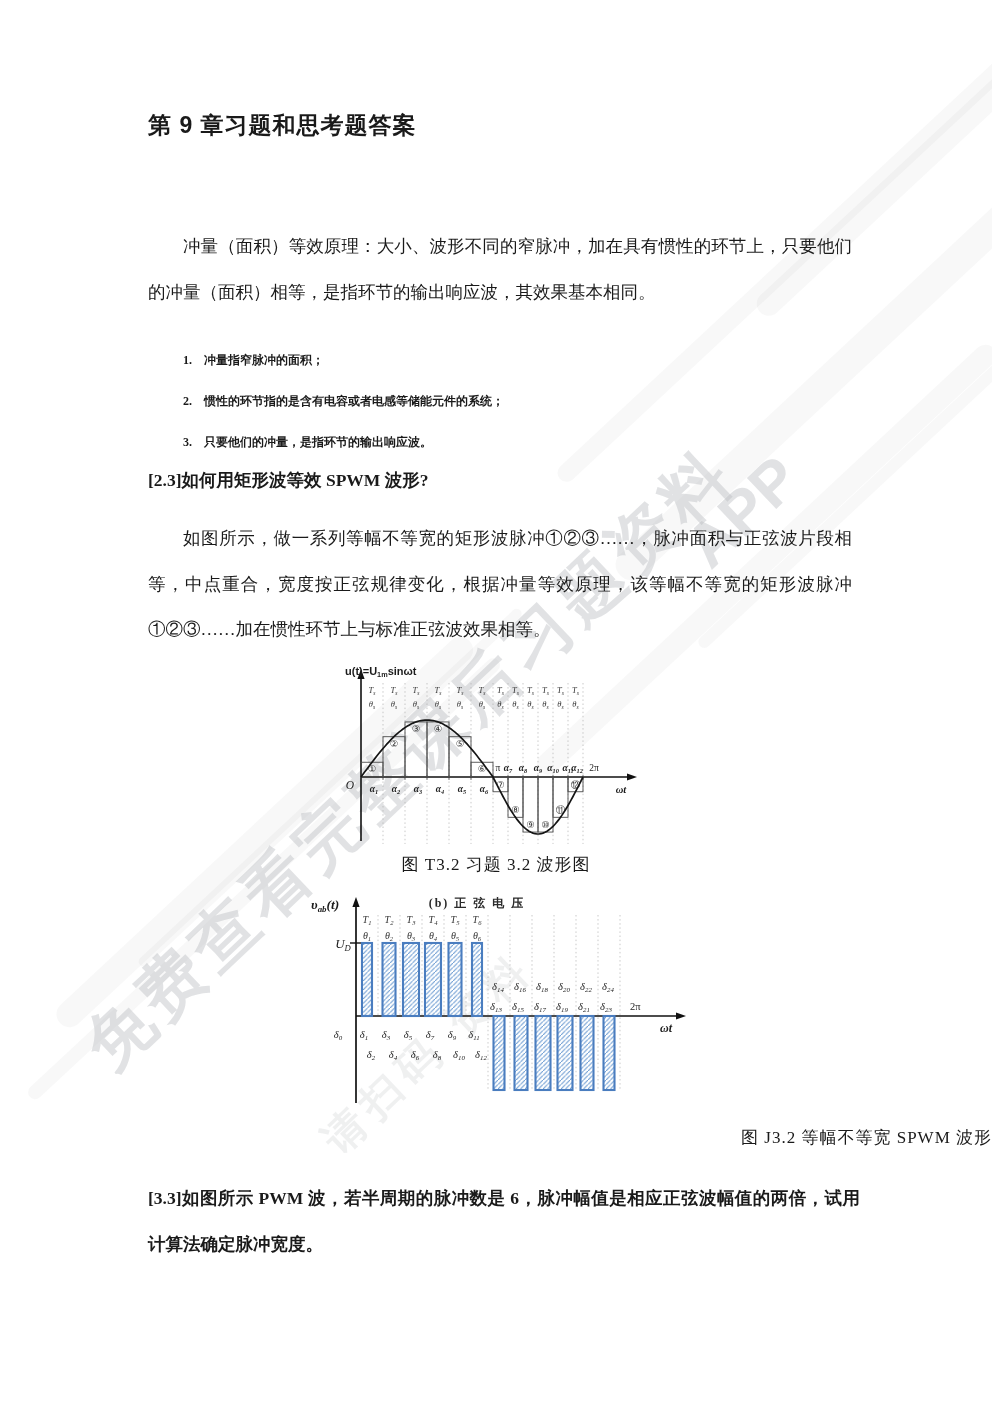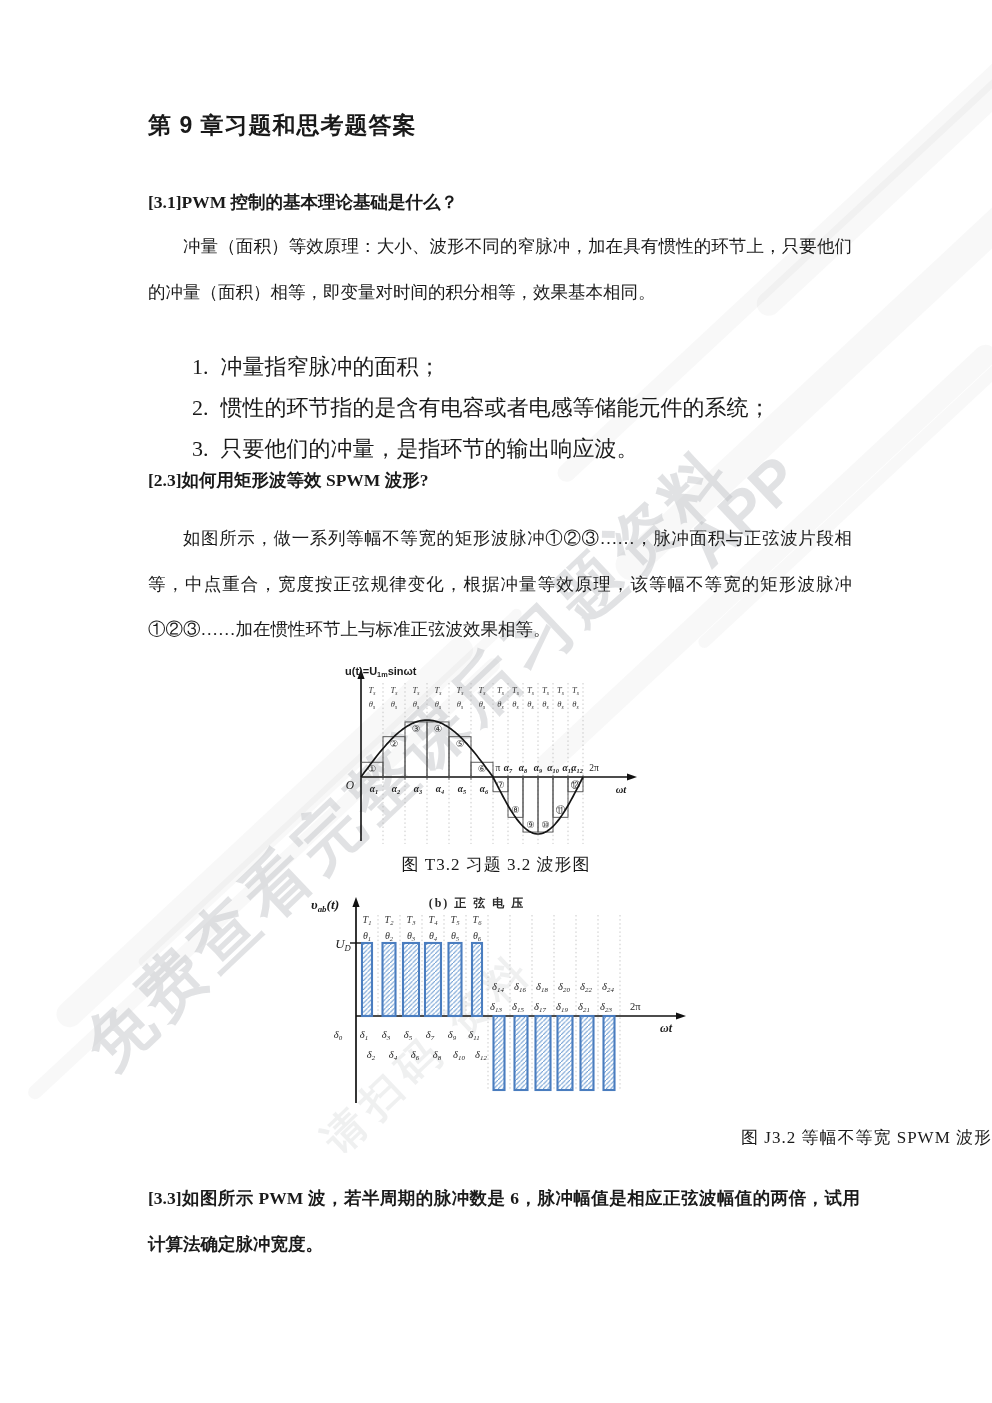--- a/index.html
+++ b/index.html
@@ -4,21 +4,21 @@
 <style>
   html,body{margin:0;padding:0;background:#e9e9e9;}
   #page{position:relative;width:992px;height:1403px;margin:0 auto;background:#ffffff;overflow:hidden;
         font-family:"Liberation Serif","DejaVu Serif",serif;color:#1a1a1a;}
   .abs{position:absolute;}
   .doc-title{left:148px;top:110px;font-family:"Liberation Sans","DejaVu Sans",sans-serif;
              font-size:23px;font-weight:700;letter-spacing:1px;z-index:3;}
   .q-heading{left:148px;font-size:17.5px;font-weight:700;z-index:3;}
   .body-para{left:148px;width:704px;font-size:17.5px;line-height:45.5px;text-align:justify;
              text-indent:2em;z-index:3;}
-  .list-item{left:192px;font-size:22px;z-index:3;}
+  .list-item{left:183px;font-size:12px;z-index:3;font-weight:bold;}
   .list-item .num{display:inline-block;margin-right:12px;}
   .fig-caption{left:0;width:992px;text-align:center;font-size:17px;letter-spacing:1px;z-index:3;}
   .figure{z-index:3;}
   .wm-text{color:#b9bcc0;opacity:.42;font-weight:700;white-space:nowrap;z-index:1;
            font-family:"Liberation Sans","DejaVu Sans",sans-serif;pointer-events:none;
            transform-origin:0 50%;}
   .streak{position:absolute;background:rgba(120,120,120,0.05);border-radius:14px;
           transform:rotate(-43deg);transform-origin:0 50%;z-index:0;pointer-events:none;}
   svg text{user-select:none;}
 </style>
@@ -35,23 +35,22 @@
   <div class="streak" style="left:30px;top:1090px;width:640px;height:14px;"></div>
   <div class="streak" style="left:140px;top:960px;width:520px;height:10px;"></div>
   <div class="streak" style="left:760px;top:300px;width:520px;height:24px;"></div>
 
   <div class="abs wm-text" style="left:96px;top:1012px;transform:rotate(-43.5deg);font-size:66px;letter-spacing:6px;">免费查看完整课后习题资料</div>
   <div class="abs wm-text" style="left:696px;top:520px;transform:rotate(-43.5deg);font-size:62px;">APP</div>
   <div class="abs wm-text" style="left:330px;top:1118px;transform:rotate(-43.5deg);font-size:42px;opacity:.22;letter-spacing:8px;">请扫码 资料</div>
 
   <div class="abs doc-title">第 9 章习题和思考题答案</div>
 
-  <div class="abs q-heading" style="top:190px;">[3.1]PWM 控制的基本理论基础是什么？</div>
-
-  <div class="abs body-para" style="top:224px;">冲量（面积）等效原理：大小、波形不同的窄脉冲，加在具有惯性的环节上，只要他们的冲量（面积）相等，即变量对时间的积分相等，效果基本相同。</div>
+
+  <div class="abs body-para" style="top:224px;">冲量（面积）等效原理：大小、波形不同的窄脉冲，加在具有惯性的环节上，只要他们的冲量（面积）相等，是指环节的输出响应波，其效果基本相同。</div>
 
   <div class="abs list-item" style="top:352px;">
     <span class="num">1.</span><span>冲量指窄脉冲的面积；</span>
   </div>
   <div class="abs list-item" style="top:393px;text-align:center;">
     <span class="num">2.</span><span>惯性的环节指的是含有电容或者电感等储能元件的系统；</span>
   </div>
   <div class="abs list-item" style="top:434px;">
     <span class="num">3.</span><span>只要他们的冲量，是指环节的输出响应波。</span>
   </div>

